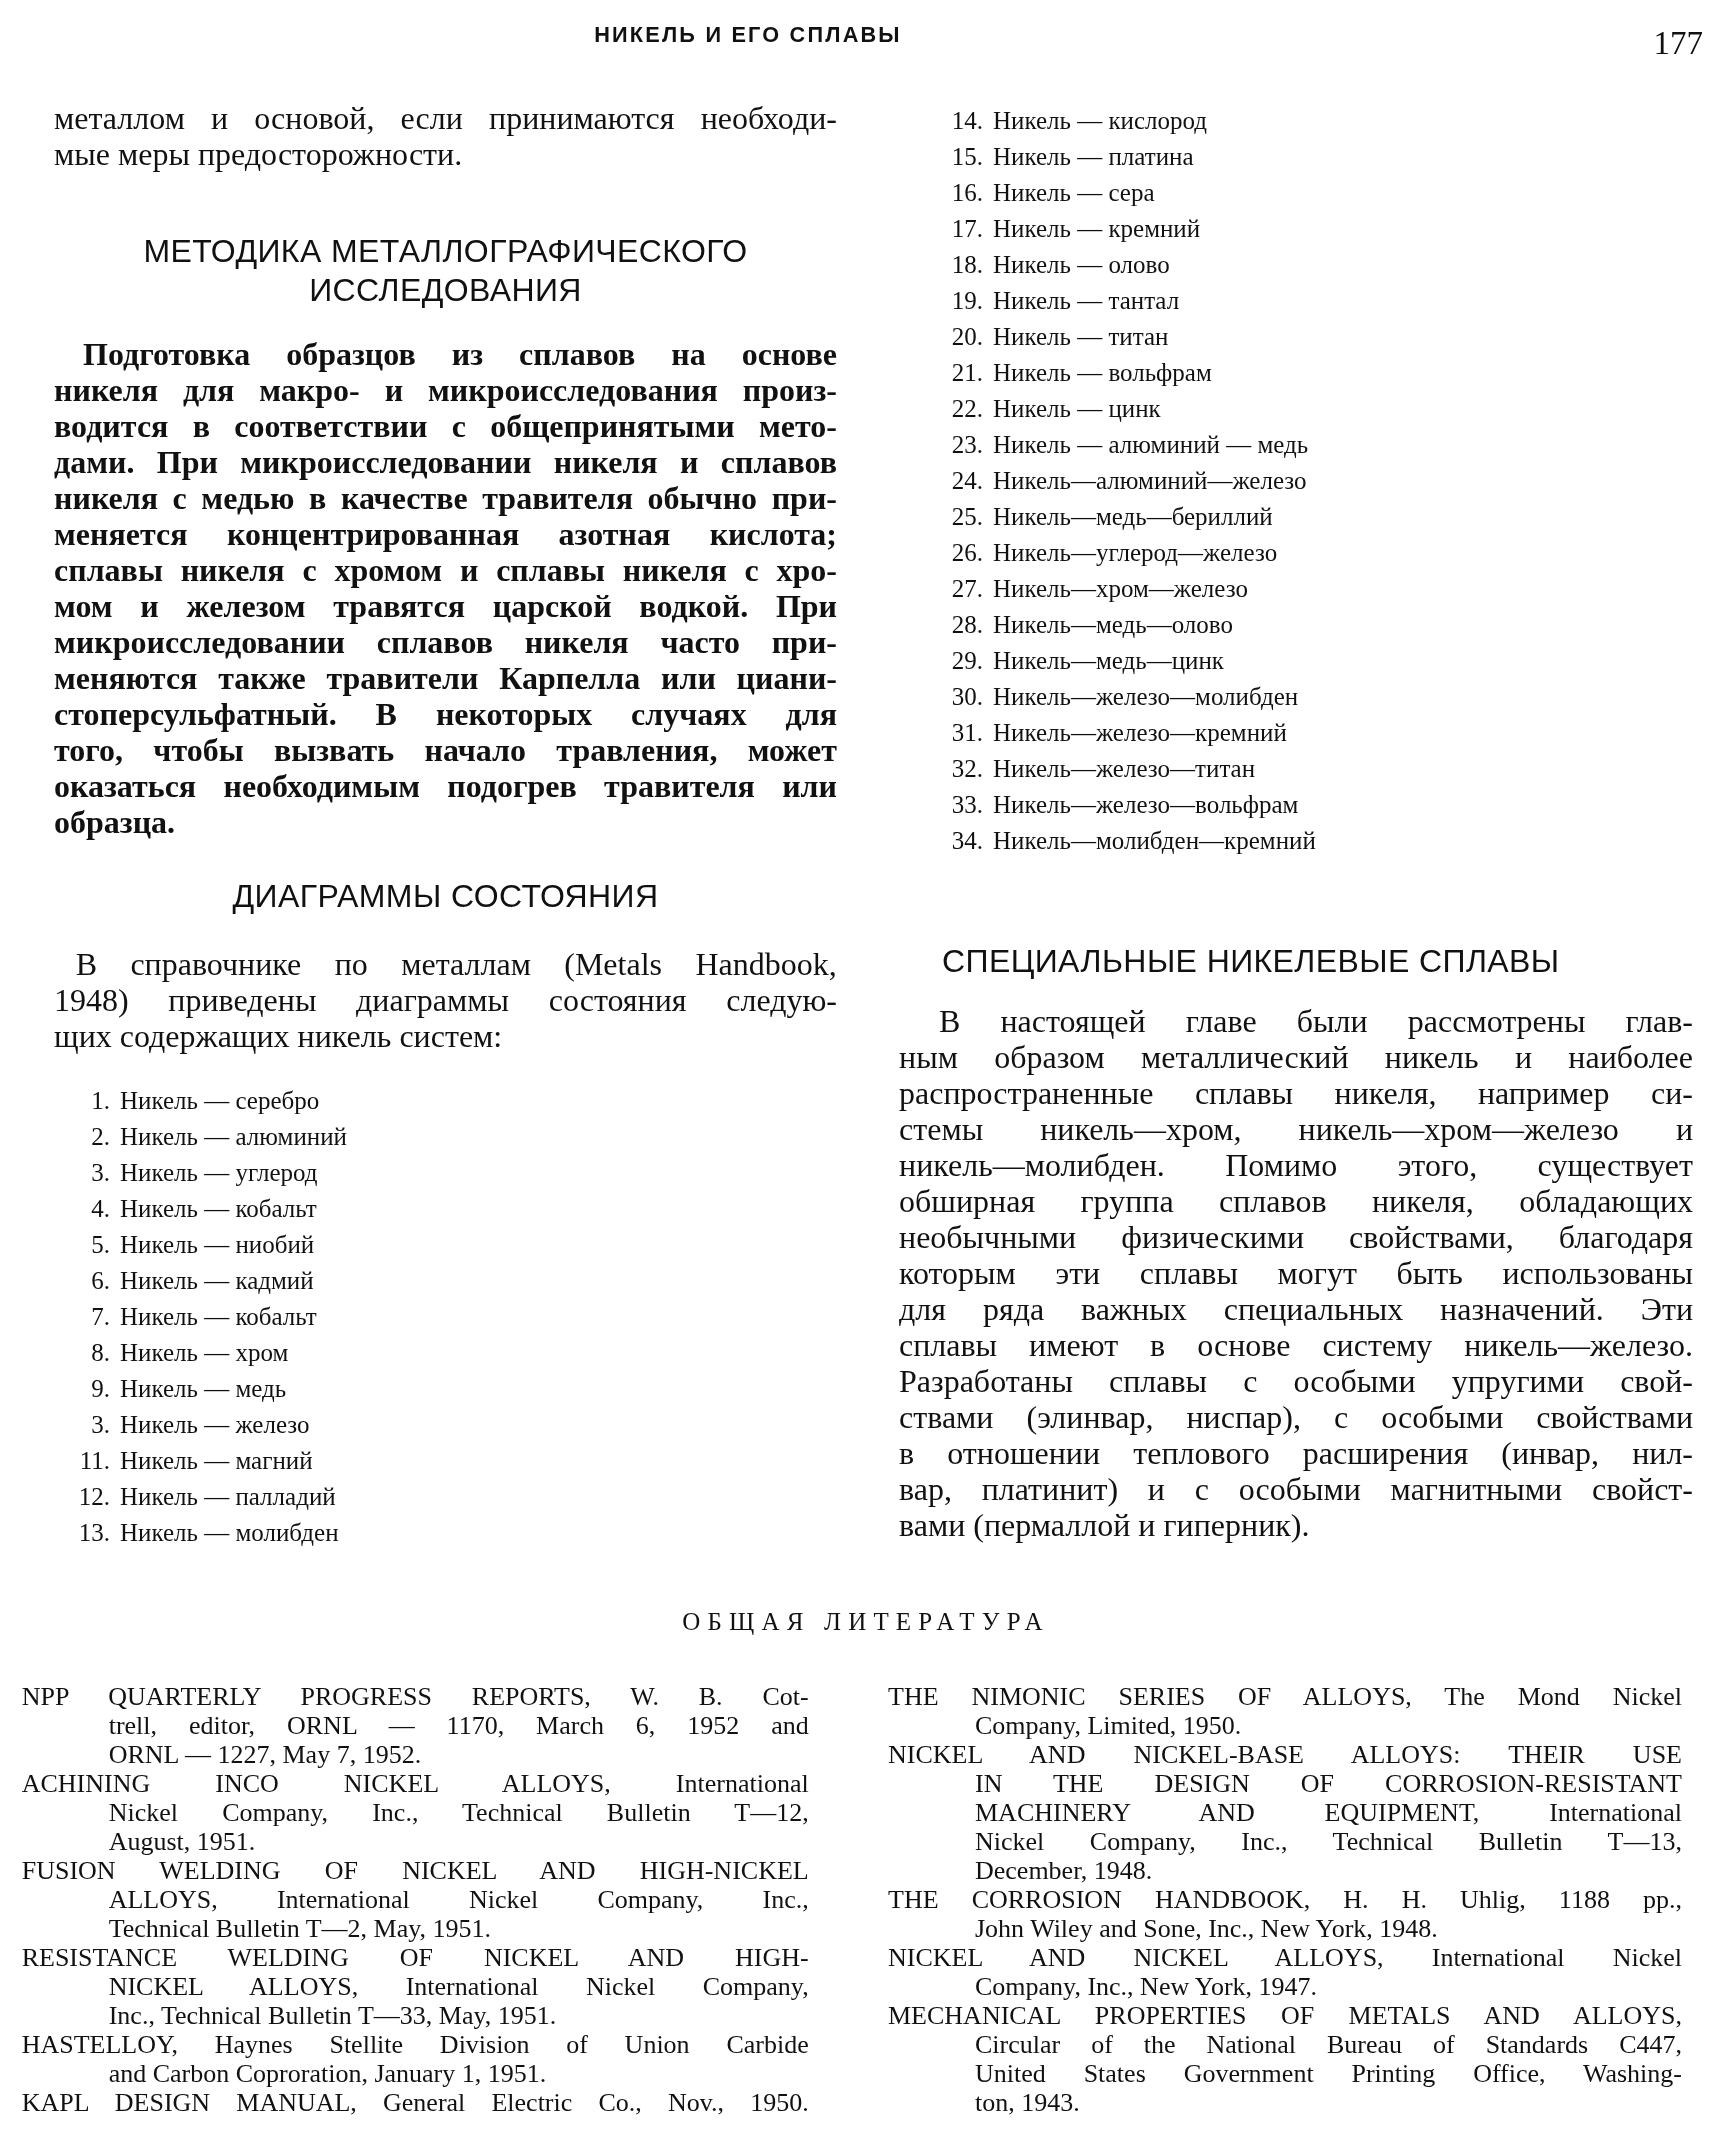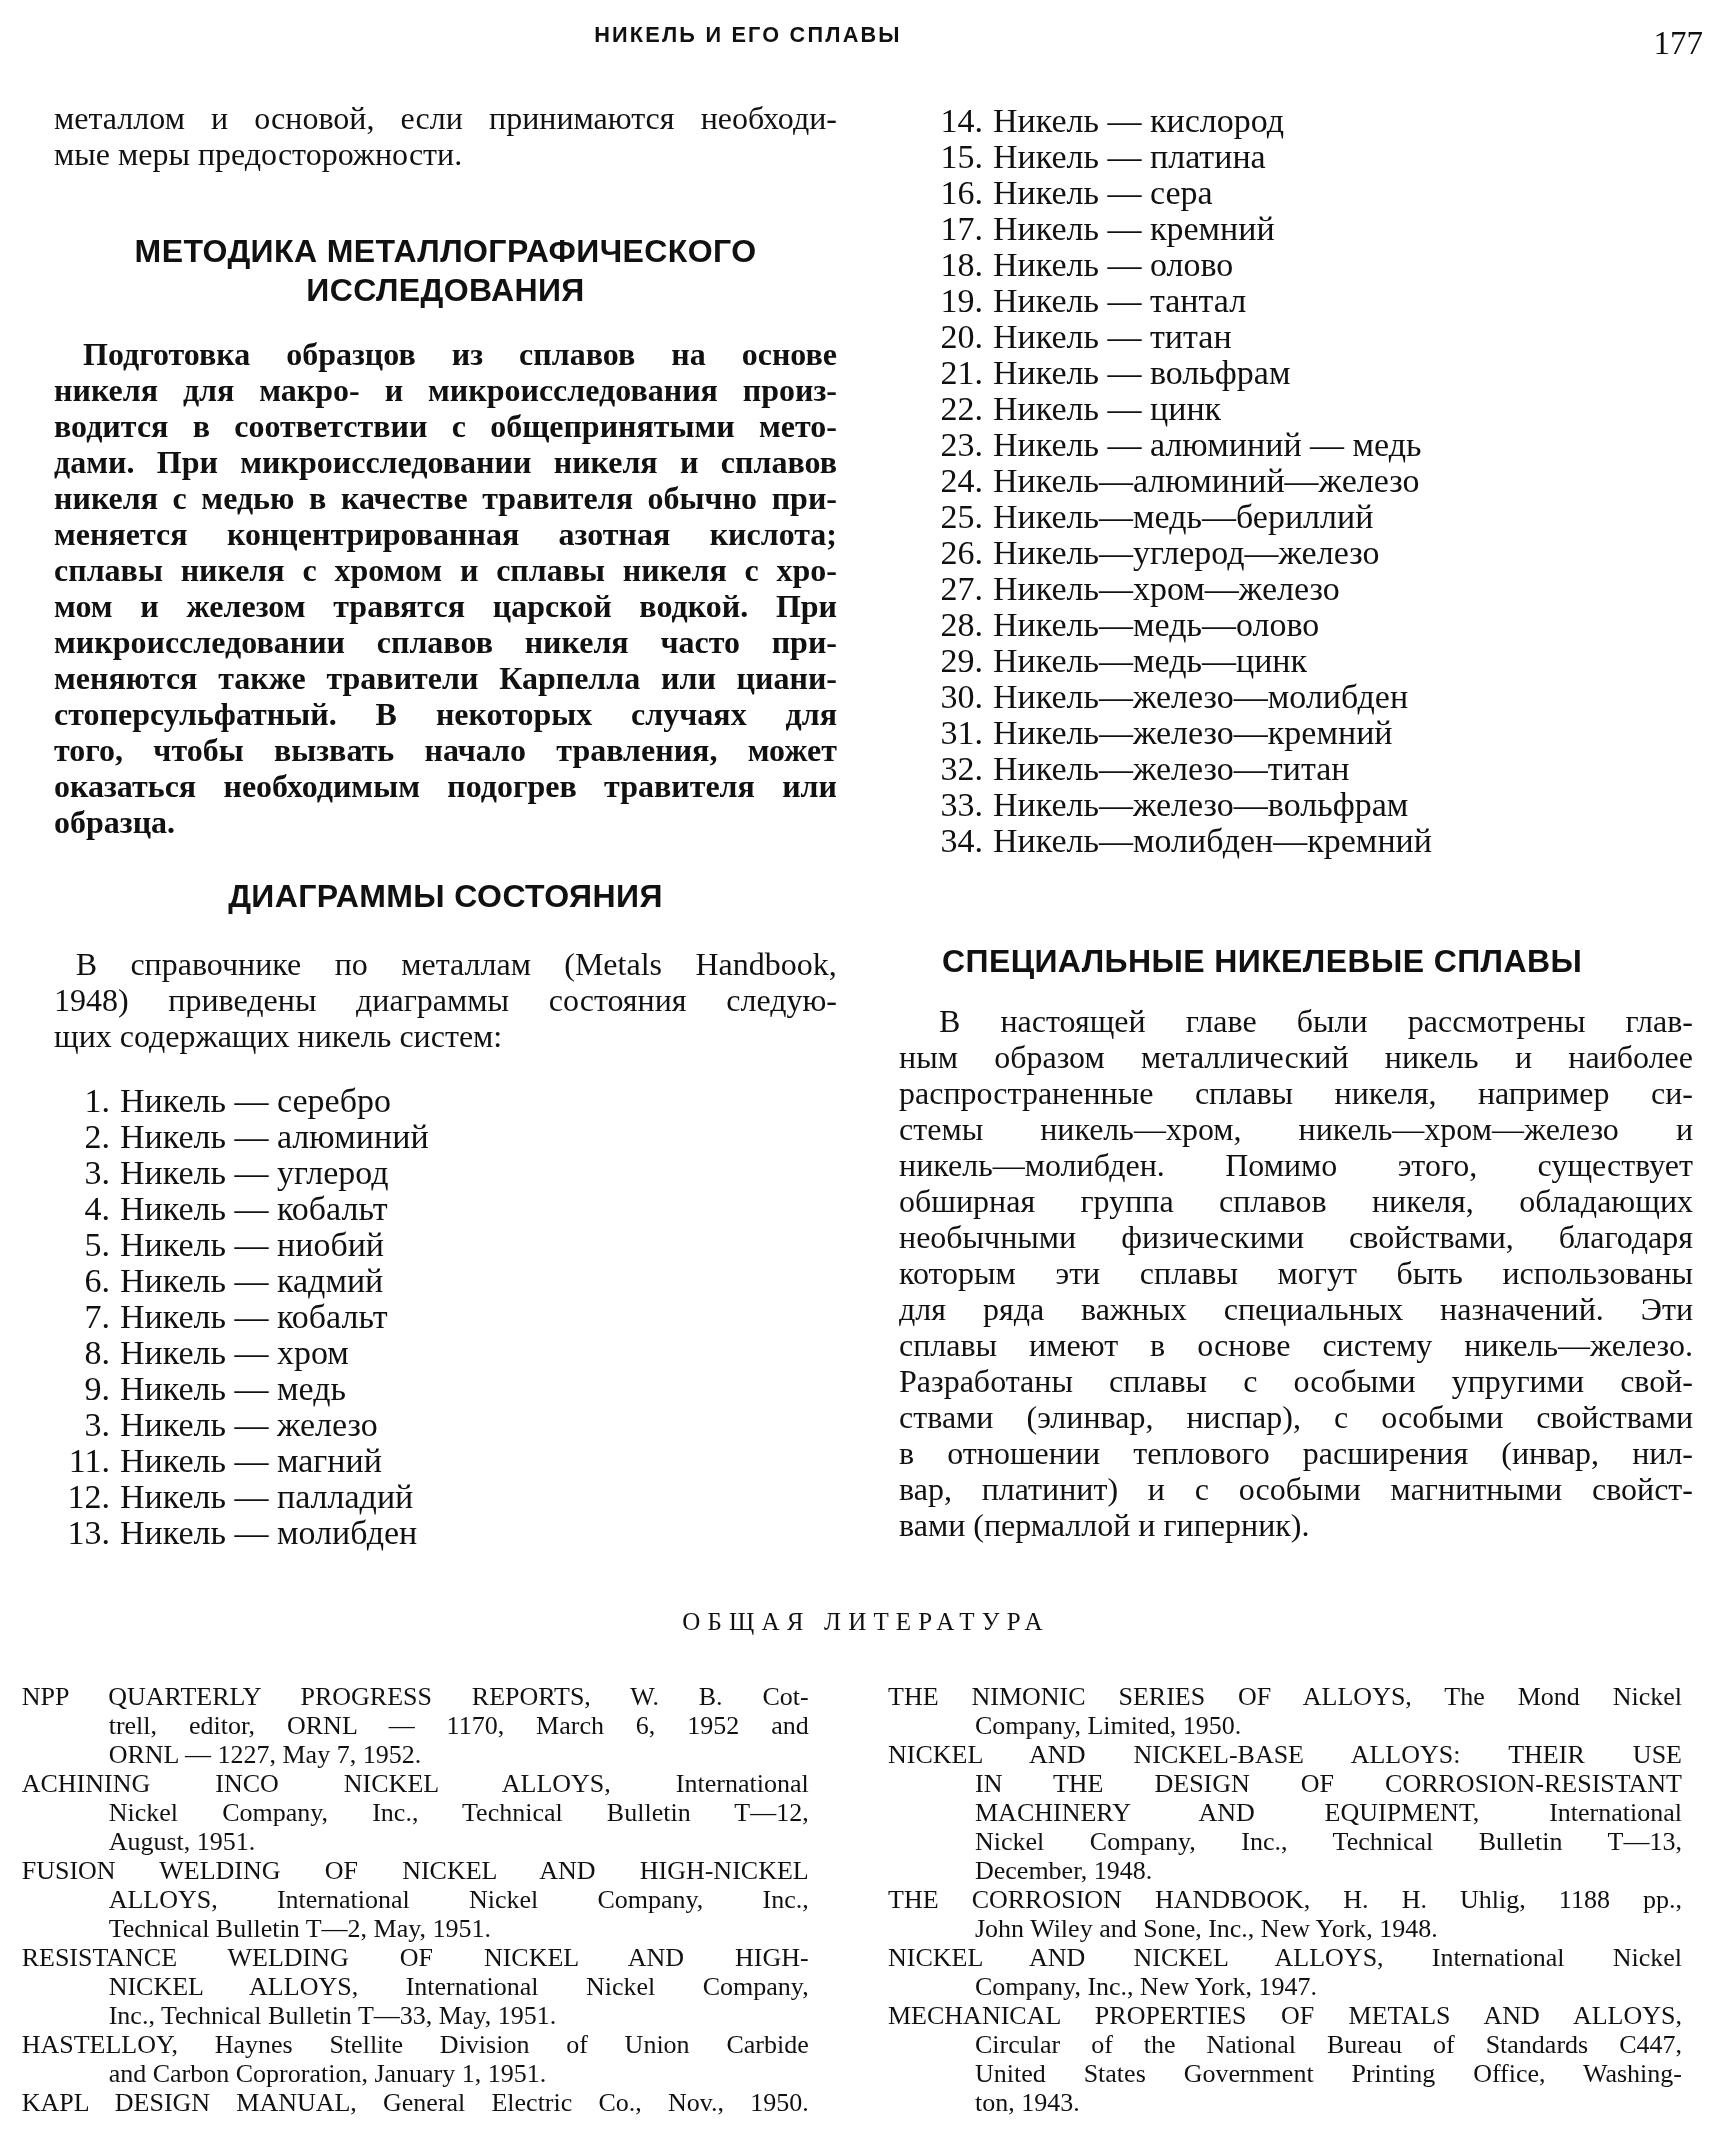--- a/index.html
+++ b/index.html
@@ -6,23 +6,23 @@
   body { width: 1732px; height: 2129px; position: relative; overflow: hidden;
          font-family: "Liberation Serif", "DejaVu Serif", serif; color: #111111; }
   .abs { position: absolute; }
   .running-head { left: 0; width: 1496px; top: 21.7px; text-align: center;
                   font-family: "Liberation Sans", sans-serif; font-weight: bold;
                   font-size: 21.7px; letter-spacing: 2.2px; }
   .page-num { right: 29px; top: 24.5px; font-size: 33px; }
   .col { font-size: 32px; line-height: 36px; }
   .col .line { white-space: nowrap; display: block; text-align: justify; text-align-last: justify; height: 36px; }
   .col .line.last { text-align-last: left; }
-  .heading { font-family: "Liberation Sans", sans-serif; font-weight: bold; font-size: 32px;
+  .heading { font-family: "Liberation Sans", sans-serif; font-weight: normal; font-size: 32px;
              text-align: center; line-height: 39px; letter-spacing: 0.4px; }
-  .list { font-size: 34px; line-height: 36px; }
+  .list { font-size: 25px; line-height: 36px; }
   .list .item { white-space: nowrap; height: 36px; display: block; }
   .list .num { display: inline-block; text-align: right; width: 45px; margin-right: 10px; }
   .lit-title { left: 0; width: 1732px; top: 1608px; text-align: center;
                font-size: 25px; letter-spacing: 7.2px; }
   .ref { font-size: 26px; line-height: 29px; }
   .ref .entry { display: block; }
   .ref .rline { display: block; white-space: nowrap; height: 29px; text-align: justify; text-align-last: justify; }
   .ref .rline.cont { padding-left: 87px; }
   .ref .rline.end { text-align-last: left; }
 </style>

